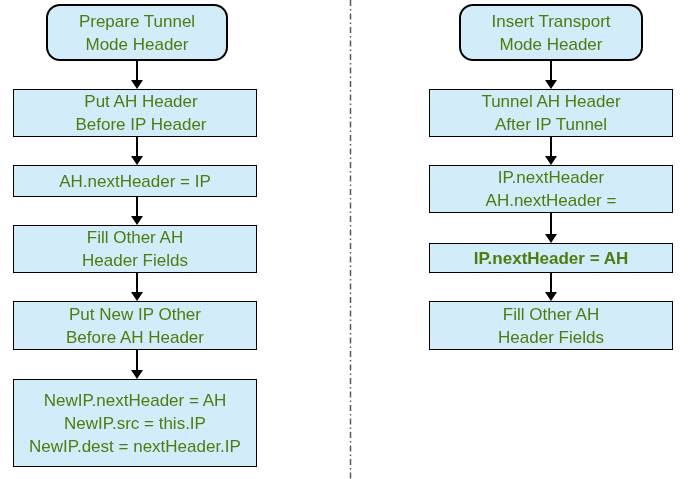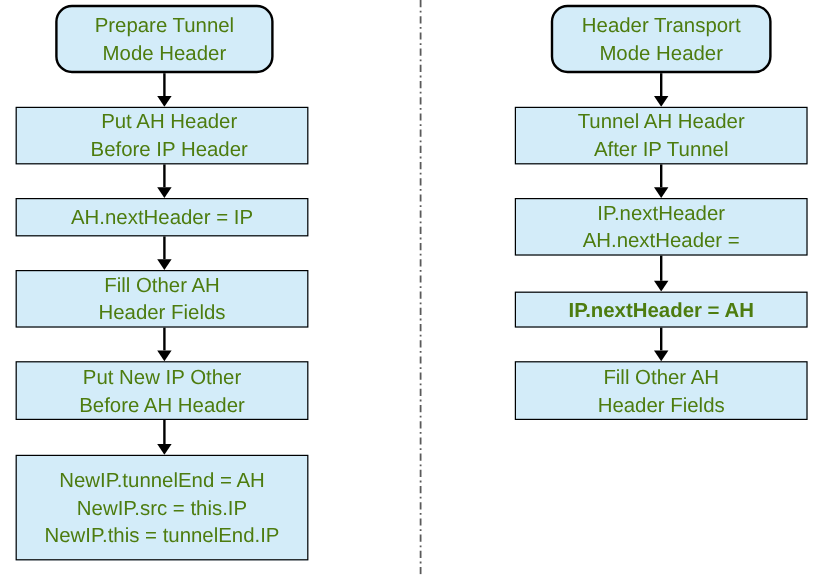--- a/index.html
+++ b/index.html
@@ -120,27 +120,27 @@
     <div class="ln">Put New IP Other</div>
     <div class="ln">Before AH Header</div>
   </div>
 
   <div class="arrow" style="left:131px; top:350px; height:29px;">
     <div class="shaft"></div>
     <div class="head"></div>
   </div>
 
   <div class="node" style="left:13px; top:379px; width:244px; height:88px;">
-    <div class="ln">NewIP.tunnelEnd = AH</div>
+    <div class="ln">NewIP.nextHeader = AH</div>
     <div class="ln">NewIP.src = this.IP</div>
-    <div class="ln">NewIP.this = tunnelEnd.IP</div>
+    <div class="ln">NewIP.dest = nextHeader.IP</div>
   </div>
 
   <div class="node terminator" style="left:459px; top:4px; width:184px; height:57px;">
-    <div class="ln">Header Transport</div>
+    <div class="ln">Insert Transport</div>
     <div class="ln">Mode Header</div>
   </div>
 
   <div class="arrow" style="left:545px; top:61px; height:28px;">
     <div class="shaft"></div>
     <div class="head"></div>
   </div>
 
   <div class="node" style="left:429px; top:89px; width:244px; height:48px;">
     <div class="ln">Tunnel AH Header</div>

